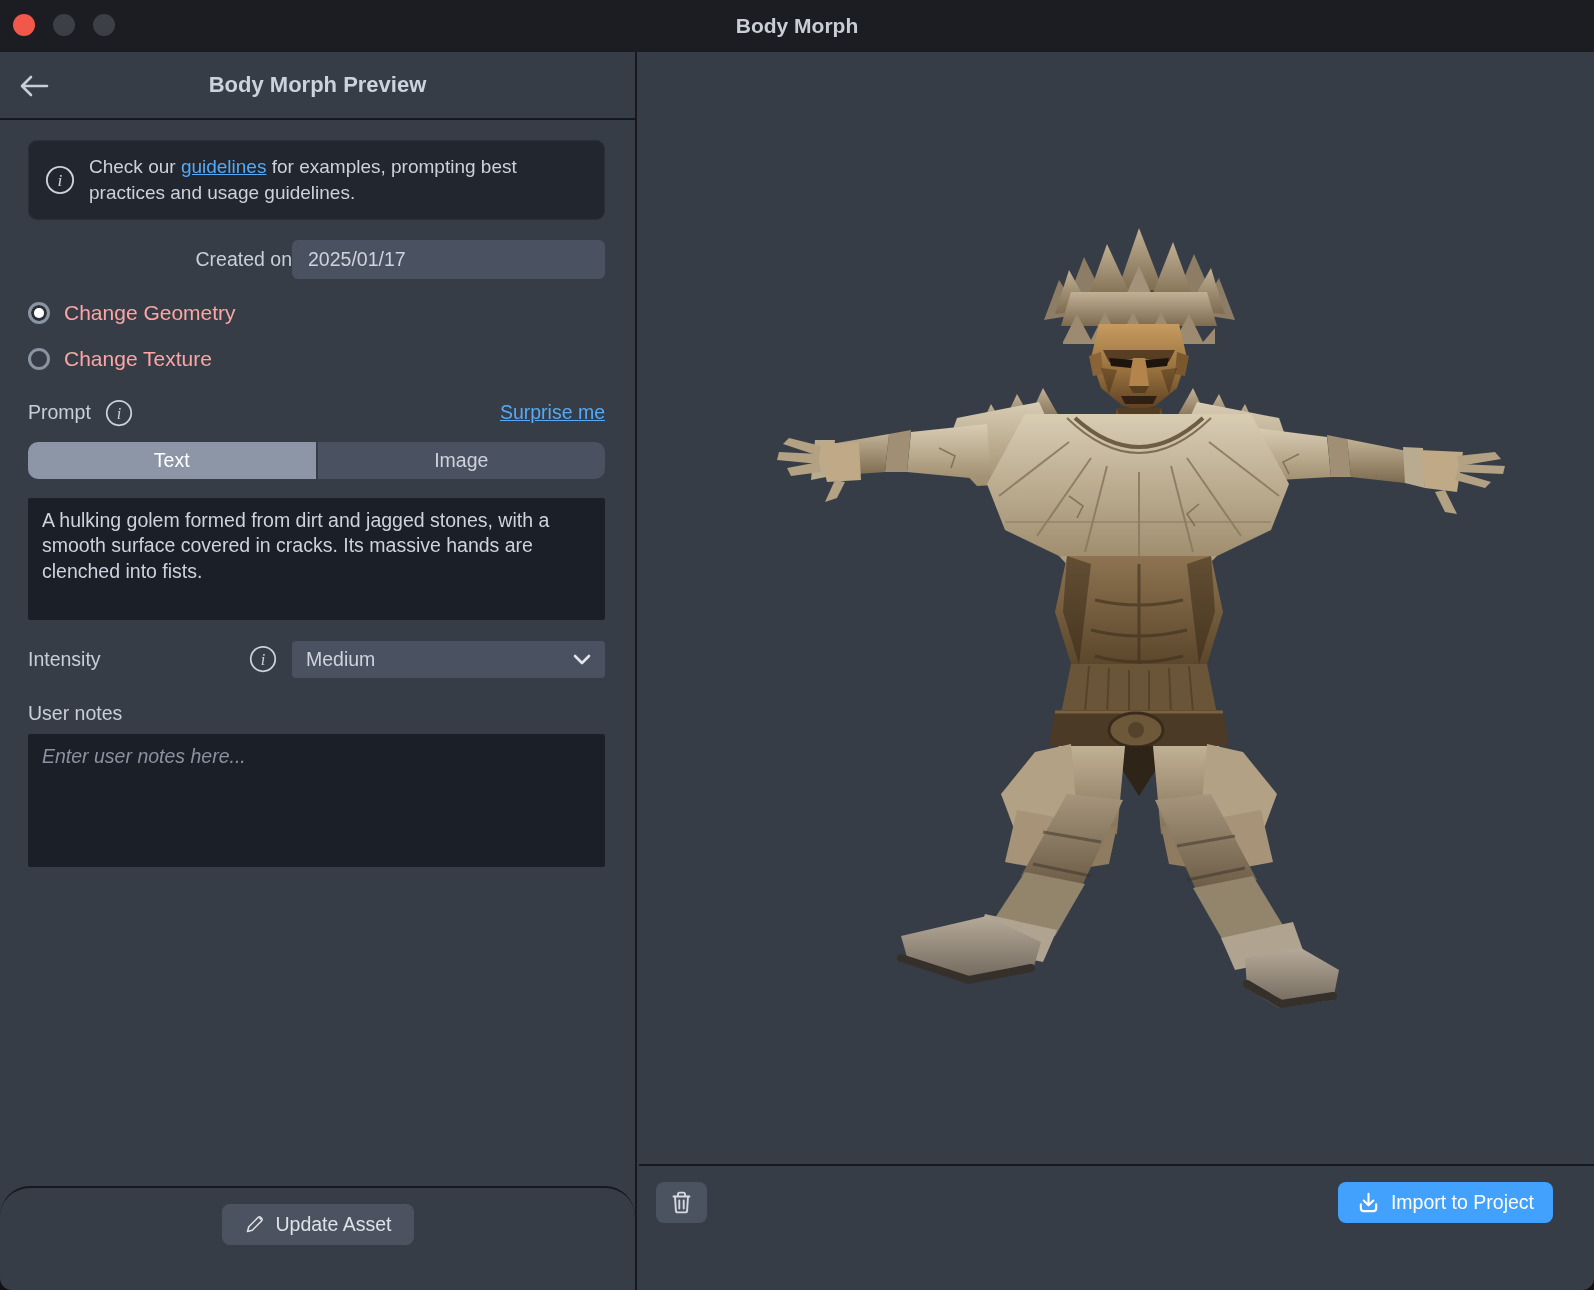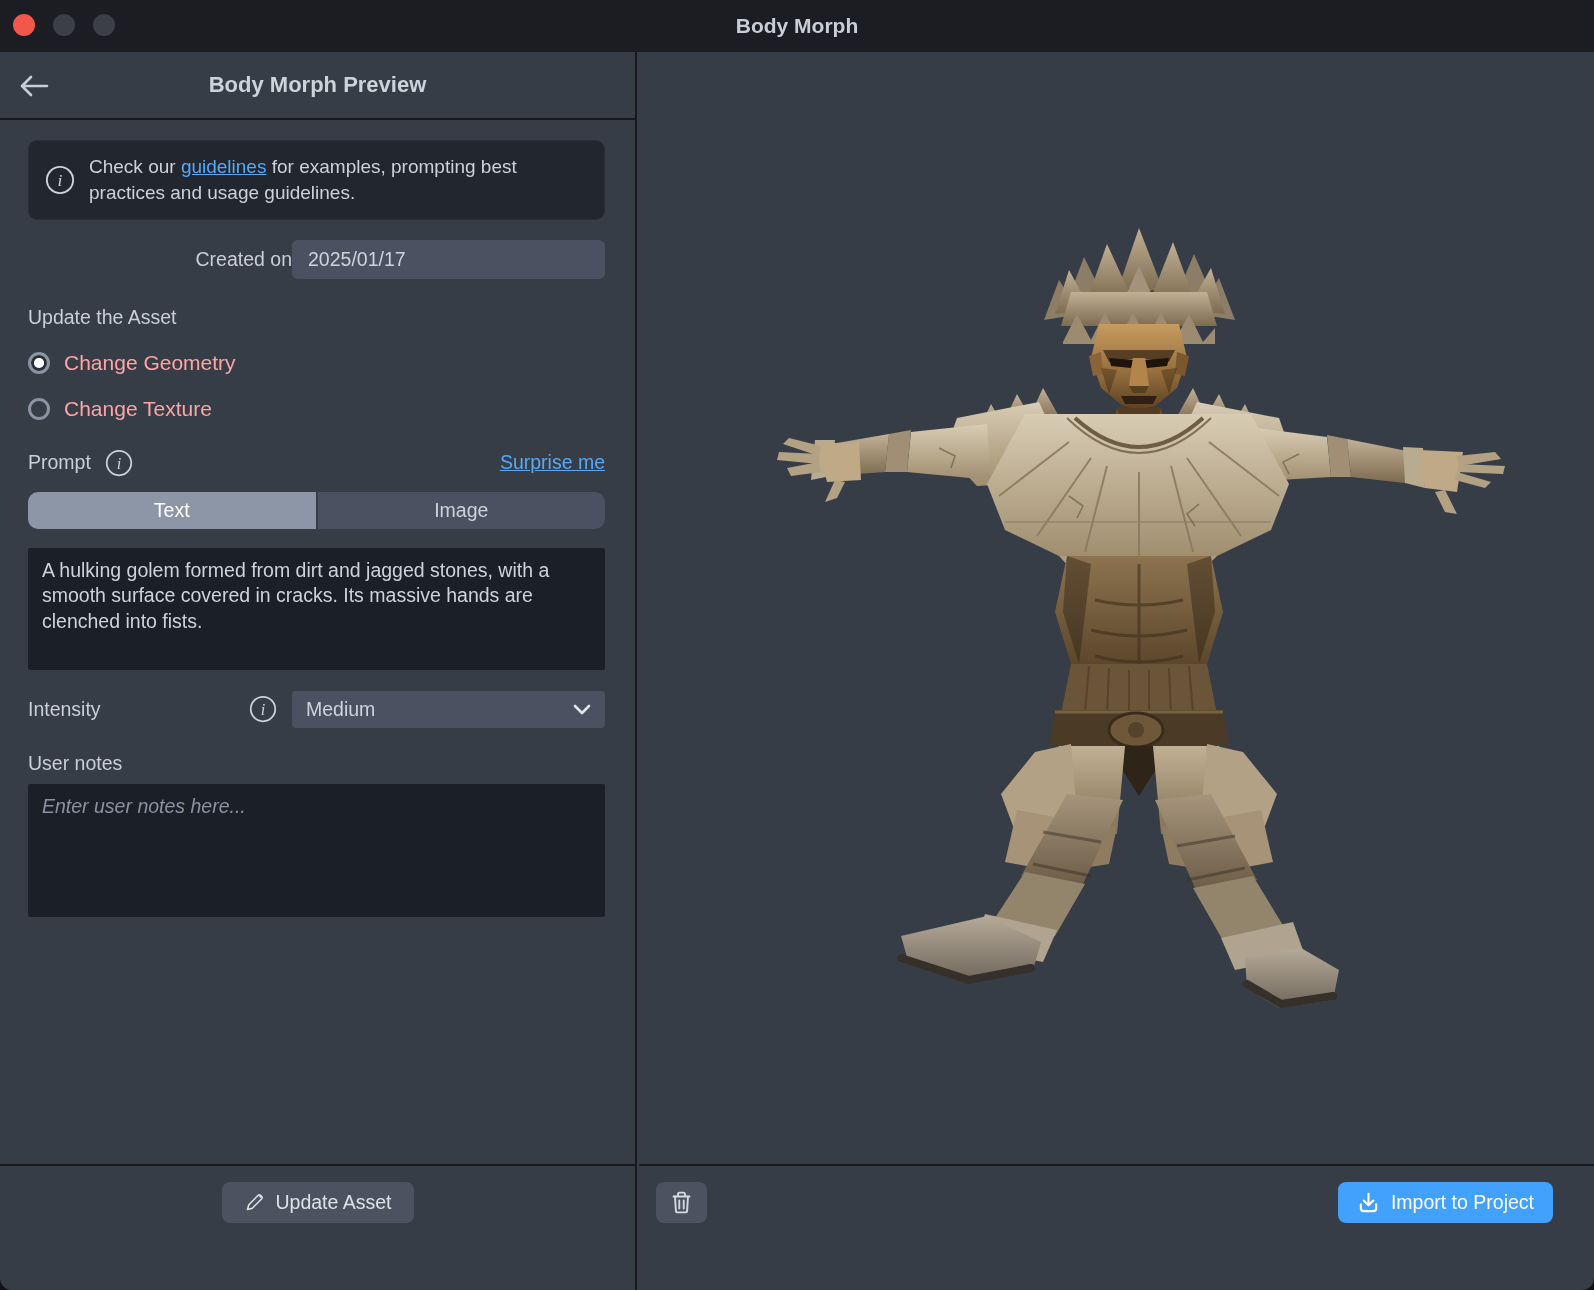--- a/index.html
+++ b/index.html
@@ -86,22 +86,22 @@
   .row-intensity .field-label { flex:1; }
   .row-intensity .info-circle { width:28px; height:28px; margin-right:15px; }
   .select {
     width:313px; height:37px; background:#4a5160; border-radius:4px; cursor:pointer;
     display:flex; align-items:center; justify-content:space-between; padding:12px 14px;
   }
   .select-value { font-size:19.5px; color:#ced4dc; }
   .notes-label { margin-top:24px; }
   
   .panel-footer {
-    position:absolute; left:0; right:0; bottom:0; height:126px; border-top:2px solid #17191e;
-    display:flex; justify-content:center;
+    position:absolute; left:0; right:0; bottom:0; height:104px; border-top:2px solid #17191e;
+    display:flex; justify-content:center;border-radius:30px;
   }
   .gray-btn {
     margin-top:16px; height:41px; background:#4c5360; border:none; border-radius:8px;
     color:#dde2e8; font-size:19.5px; font-family:"Liberation Sans", sans-serif; cursor:pointer;
     display:flex; align-items:center; gap:11px; padding:0 22px;
   }
   .viewer {
     position:absolute; top:52px; left:639px; right:0; bottom:0; overflow:hidden;
   }
   .model-stage { position:absolute; inset:0; cursor:grab; }
@@ -152,21 +152,20 @@
           <text x="12" y="17" text-anchor="middle" font-size="14" font-style="italic" font-family="Liberation Serif, serif" fill="currentColor" stroke="none">i</text>
         </svg>
         <span class="banner-text"><span>Check our </span><a class="link">guidelines</a><span> for examples, prompting best practices and usage guidelines.</span></span>
       </div>
 
       <div class="row row-created">
         <span class="field-label">Created on</span>
         <input class="text-input" type="text" value="2025/01/17" style="">
       </div>
 
-      <div class="section-label">Update the Asset</div>
 
       <div class="radio-row">
         <span class="radio-outer checked">
             <span class="radio-dot"></span>
           </span>
         <span class="radio-label">Change Geometry</span>
       </div>
       <div class="radio-row">
         <span class="radio-outer"></span>
         <span class="radio-label">Change Texture</span>

